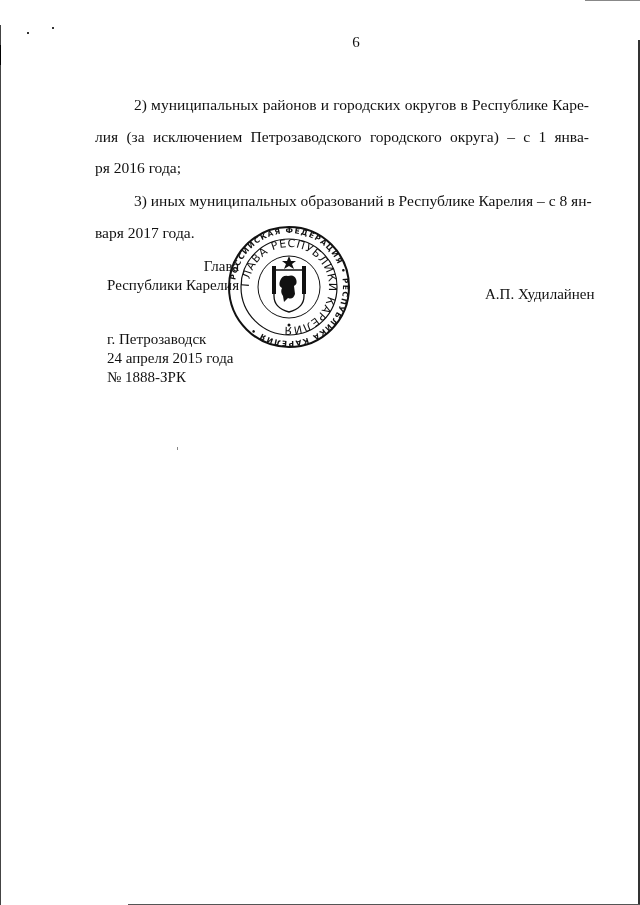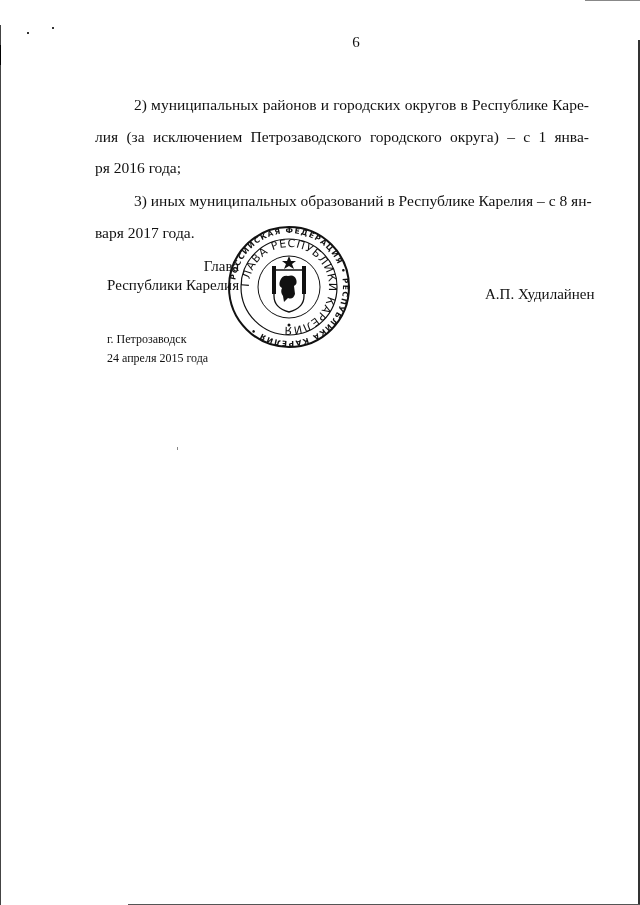--- a/index.html
+++ b/index.html
@@ -39,21 +39,21 @@
     .line.last { text-align-last: left; }
 
     .sig-title {
       position: absolute; left: 107px; top: 257px; font-size: 15px; line-height: 19px;
     }
     .sig-title .l1 { display: block; padding-left: 38px; text-align: right; }
     .sig-name {
       position: absolute; left: 485px; top: 274px; font-size: 15px; margin-top: 12px;
     }
     .place-block {
-      position: absolute; left: 107px; top: 330px; font-size: 12px; line-height: 19px;
+      position: absolute; left: 107px; top: 330px; font-size: 15px; line-height: 19px;
     }
     .place-block span { display: block; }
 
     .seal {
       position: absolute; left: 228px; top: 226px; width: 122px; height: 122px;
     }
   </style>
 </head>
 <body>
 
@@ -108,14 +108,15 @@
 
     <path d="M52,55 Q54,49 60,50 Q66,48 68,53 Q70,58 66,60 L67,68 Q65,74 60,72 L56,76 L55,70 Q52,66 54,62 Q50,60 52,55 Z" fill="#111"></path>
     <circle cx="61" cy="99" r="1.5" fill="#111"></circle>
   </svg>
 
   <div class="sig-name">А.П. Худилайнен</div>
 
   <div class="place-block">
     <span>г. Петрозаводск</span>
     <span>24 апреля 2015 года</span>
+    <span>№ 1888-ЗРК</span>
   </div>
 </div>
 
 </body></html>

